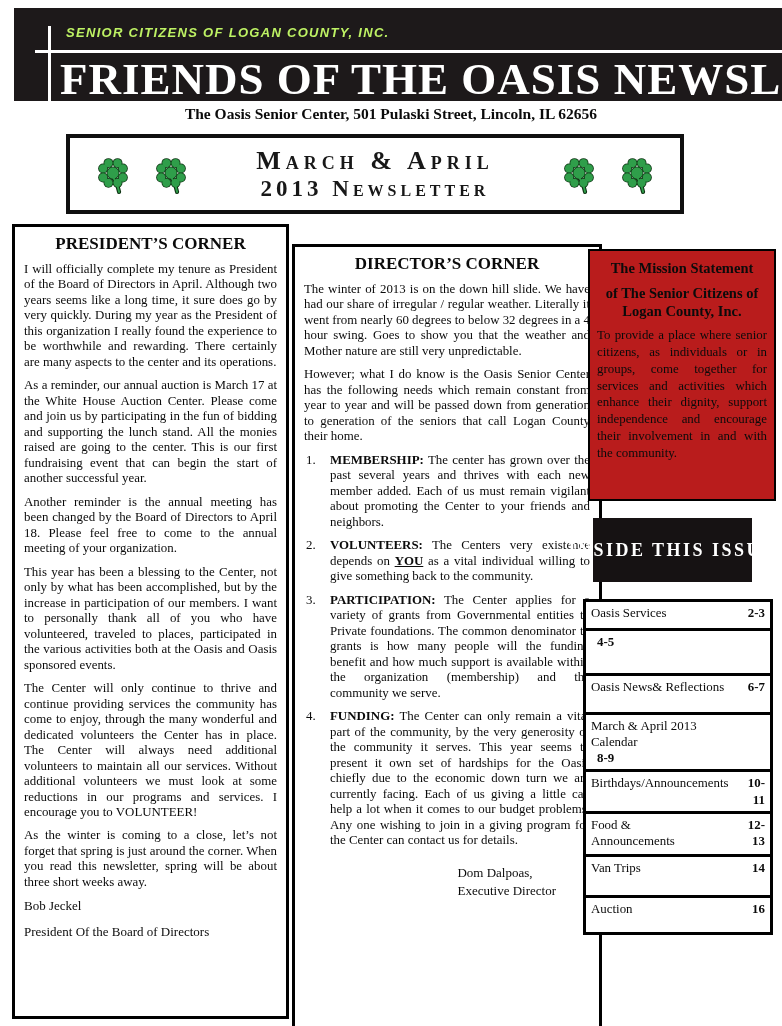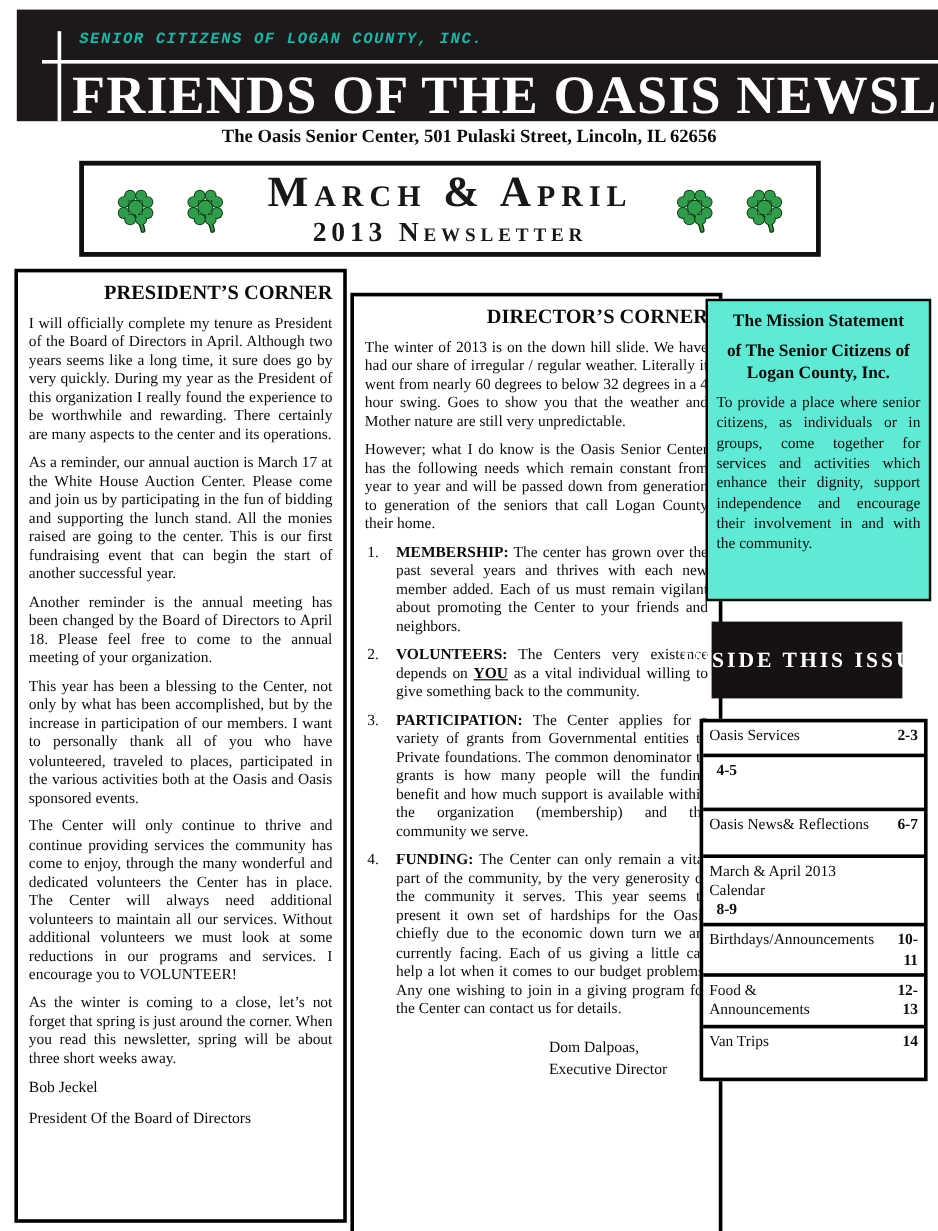--- a/index.html
+++ b/index.html
@@ -3,64 +3,64 @@
 <meta charset="utf-8">
 <style>
   html,body{margin:0;padding:0;background:#ffffff;}
   .page{
     position:relative;width:782px;height:1026px;background:#ffffff;
     font-family:"Liberation Serif","DejaVu Serif",serif;color:#0b0b0b;overflow:hidden;
   }
   
   .banner{position:absolute;left:14px;top:8px;width:768px;height:93px;background:#1d191a;}
   .org-name{
-    position:absolute;left:52px;top:17px;color:#14b8a6;
-    font-family:Liberation Mono, monospace;
+    position:absolute;left:52px;top:17px;color:#bef264;
+    font-family:Liberation Sans, sans-serif;
     font-style:italic;font-weight:bold;font-size:13px;letter-spacing:1.3px;white-space:nowrap;
   }
   .banner-hline{position:absolute;left:21px;right:0;top:42px;height:3px;background:#ffffff;}
   .banner-vline{position:absolute;left:34px;top:18px;width:3px;bottom:0;background:#ffffff;}
   .banner-title{
     position:absolute;left:46px;top:49px;color:#ffffff;font-weight:bold;
     font-size:45px;letter-spacing:1px;white-space:nowrap;line-height:1;
   }
   
   .address{position:absolute;left:0;top:105px;width:100%;text-align:center;
     font-weight:bold;font-size:15.5px;}
   
   .issue-box{
     position:absolute;left:66px;top:134px;width:618px;height:80px;box-sizing:border-box;
     border:4px solid #101010;display:flex;align-items:center;justify-content:space-between;
     padding:0 24px;background:#ffffff;
   }
   .clover-group{display:flex;gap:20px;align-items:flex-start;}
   .clover{width:38px;height:43px;display:block;}
   .issue-title{text-align:center;font-weight:bold;font-variant:small-caps;color:#181818;}
-  .issue-line1{font-size:36px;letter-spacing:5px;line-height:1.05;}
+  .issue-line1{font-size:26px;letter-spacing:5px;line-height:1.05;}
   .issue-line2{font-size:23px;letter-spacing:4px;line-height:1.05;margin-top:3px;}
   
   .article-box{
     position:absolute;top:224px;height:795px;box-sizing:border-box;border:3px solid #000;
     padding:5px 9px 0 9px;overflow:hidden;background:#fff;
   }
   .pres-box{left:12px;width:277px;}
   .dir-box{left:292px;width:310px;margin-top:20px;}
-  .corner-title{font-size:17px;font-weight:bold;text-align:right;margin:2px 0 8px 0;}
+  .corner-title{font-size:17px;font-weight:bold;text-align:center;margin:2px 0 8px 0;}
   .body-p{font-size:12.9px;line-height:1.2;text-align:justify;margin:0 0 8px 0;}
   .sig-line{font-size:13px;margin:0 0 10px 0;}
   .li{display:flex;margin:0 0 8px 0;}
   .li-num{flex:none;width:24px;font-size:12.9px;padding-left:2px;}
   .li-text{flex:1;font-size:12.9px;line-height:1.2;text-align:justify;}
   .kw{font-weight:bold;}
   .you{font-weight:bold;text-decoration:underline;}
   .dir-sig{width:fit-content;margin:16px 34px 0 auto;font-size:13px;line-height:1.35;text-align:left;}
   
   .mission-box{
     position:absolute;left:588px;top:249px;width:188px;height:252px;box-sizing:border-box;
-    border:2px solid #000;padding:8px 7px;background:#5eead4;
+    border:2px solid #000;padding:8px 7px;background:#b91c1c;
   }
   .mission-h{font-size:14.5px;font-weight:bold;text-align:center;margin:0 0 7px 0;white-space:pre-line;line-height:1.25;}
   .mission-body{font-size:12.9px;line-height:1.3;text-align:justify;}
   
   .inside-box{
     position:absolute;left:593px;top:518px;width:159px;height:64px;background:#161213;color:#ffffff;
     display:flex;align-items:center;justify-content:center;
     font-weight:bold;font-size:18px;letter-spacing:2.5px;white-space:nowrap;
   }
   
@@ -294,15 +294,19 @@
     <div class="toc-row">
       <span class="toc-label">Food  &amp;
 Announcements</span>
       <span class="toc-pages">12-
 13</span>
     </div>
     <div class="toc-row">
       <span class="toc-label">Van Trips</span>
       <span class="toc-pages">14</span>
     </div>
+    <div class="toc-row">
+      <span class="toc-label">Auction</span>
+      <span class="toc-pages">16</span>
+    </div>
   </div>
 
 </div>
 
 </body></html>

